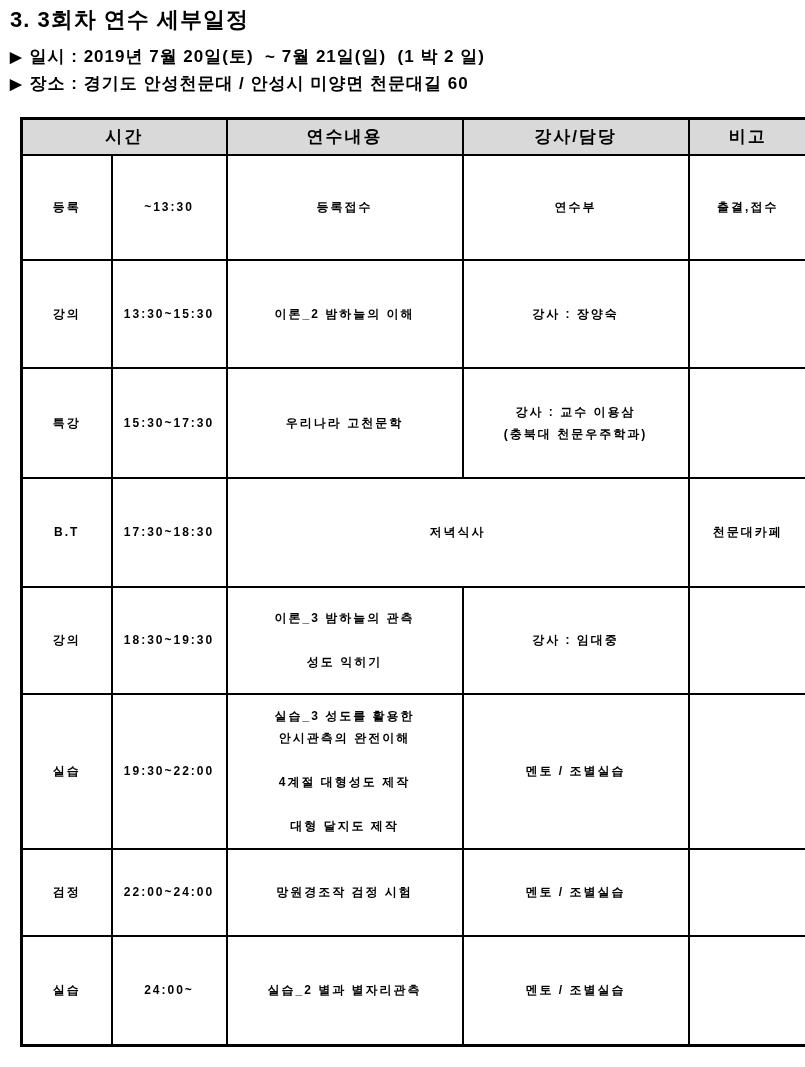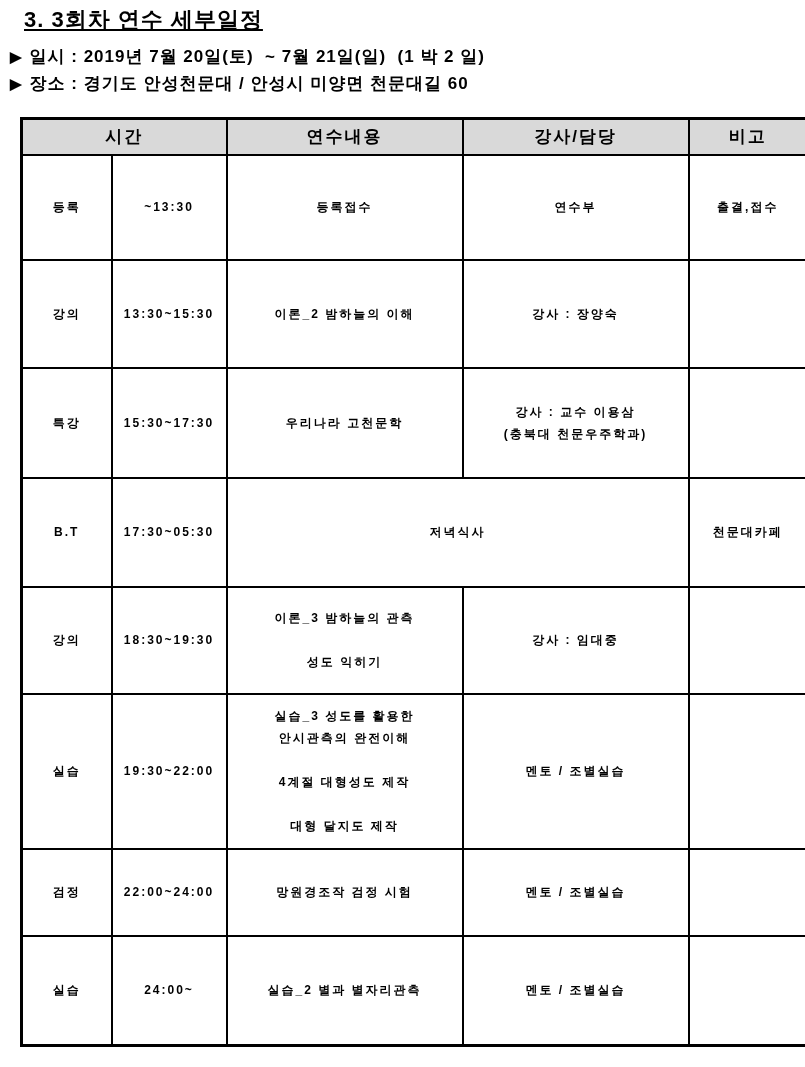--- a/index.html
+++ b/index.html
@@ -7,24 +7,23 @@
     margin: 0; padding: 0;
     width: 805px; height: 1067px;
     background: #ffffff;
     font-family: "Liberation Sans", sans-serif;
     font-weight: bold;
     color: #000000;
   }
   .page { position: relative; width: 805px; height: 1067px; overflow: hidden; }
 
   .doc-title {
-    position: absolute; left: 24px; top: 5px;
+    position: absolute; left: 10px; top: 5px;
     font-size: 22px; letter-spacing: 1px;
     white-space: pre;
-    text-decoration: underline;
   }
   .info-block { position: absolute; left: 10px; top: 43px; }
   .info-line { display: flex; align-items: center; height: 27px; }
   .info-line .marker { font-size: 15px; margin-right: 8px; line-height: 1; }
   .info-line .info-text {
     font-size: 17px; letter-spacing: 1px; white-space: pre; text-align: right;
   }
 
   table.schedule {
     position: absolute; left: 20px; top: 117px;
@@ -107,21 +106,21 @@
       <tr style="height:110px">
         <td>특강</td>
         <td>15:30~17:30</td>
         <td>우리나라 고천문학</td>
         <td>강사 : 교수 이용삼
 (충북대 천문우주학과)</td>
         <td></td>
       </tr>
       <tr style="height:109px">
         <td>B.T</td>
-        <td>17:30~05:30</td>
+        <td>17:30~18:30</td>
         <td colspan="2">저녁식사</td>
         <td>천문대카페</td>
       </tr>
       <tr style="height:107px">
         <td>강의</td>
         <td>18:30~19:30</td>
         <td>이론_3 밤하늘의 관측
 
 성도 익히기</td>
         <td>강사 : 임대중</td>

